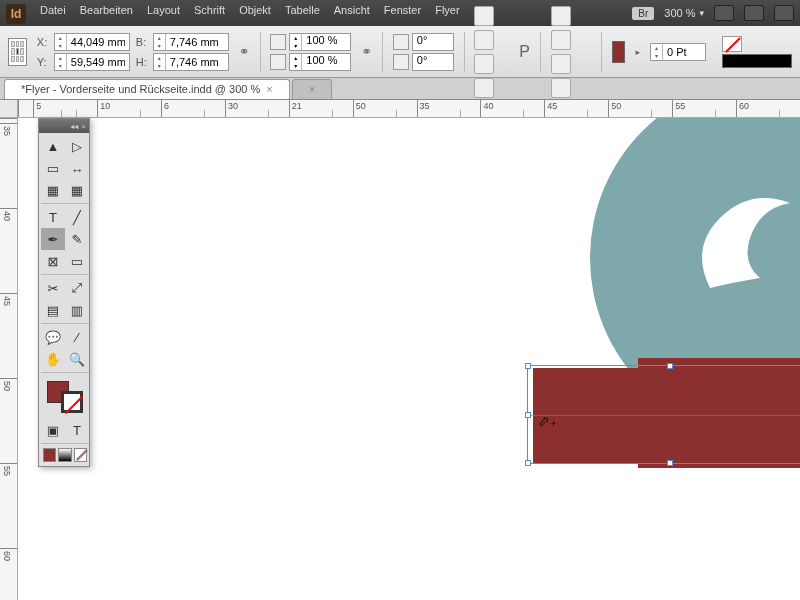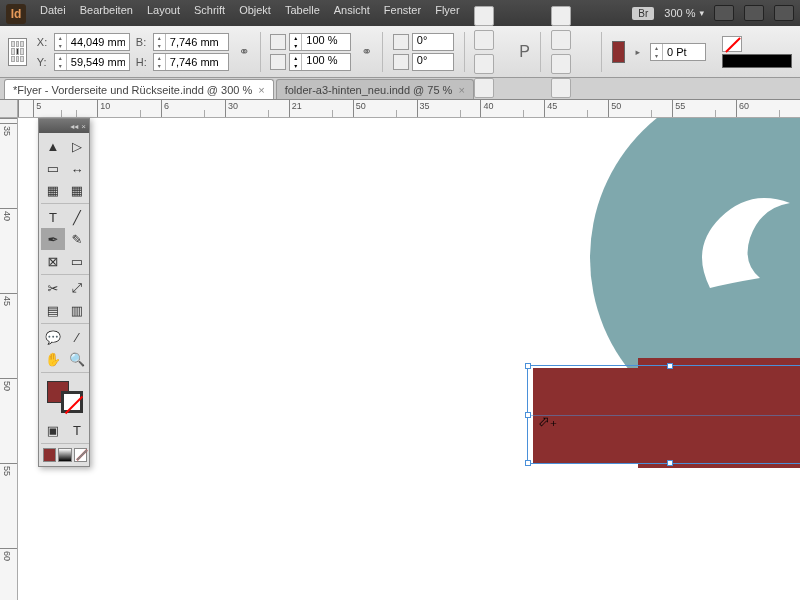--- a/index.html
+++ b/index.html
@@ -29,21 +29,21 @@
 .pct-icon{width:16px;height:16px;border:1px solid #999;background:#eee}
 .pct-field{display:flex;align-items:flex-start;background:#fff;border:1px solid #999;height:18px}
 .pct-field input{border:none;width:48px;padding:0 4px;font-size:11px;background:transparent}
 .link-icon{width:16px;height:32px;display:flex;align-items:center;justify-content:center;color:#666;font-size:13px}
 .angle-group{display:flex;flex-direction:column;gap:2px}
 .icon-group{display:flex;gap:4px;flex-wrap:wrap;align-content:center}
 .tb-icon{width:20px;height:20px;border:1px solid #aaa;background:#eee;border-radius:2px}
 .fill-swatch{width:22px;height:22px;background:#8b2f2f;border:1px solid #666}
 .stroke-field{display:flex;align-items:center;gap:3px}
 .tabs-bar{height:22px;background:#d0d0d0;border-bottom:1px solid #888;display:flex;align-items:flex-end;padding-left:4px}
-.tab{height:20px;padding:3px 8px;background:#c0c0c0;border:1px solid #999;border-bottom:none;margin-right:2px;display:flex;align-items:center;gap:6px;color:#444;border-radius:3px 3px 0 0}
+.tab{height:20px;padding:3px 16px;background:#c0c0c0;border:1px solid #999;border-bottom:none;margin-right:2px;display:flex;gap:6px;color:#444;border-radius:3px 3px 0 0}
 .tab.active{background:#fff}
 .tab .close{color:#888}
 .ruler-h{position:absolute;left:18px;right:0;top:100px;height:18px;background:#f5f5f5;border-bottom:1px solid #aaa;display:flex;overflow:hidden}
 .ruler-h .tick{position:relative;width:85px;border-left:1px solid #888;height:100%}
 .ruler-h .tick span{position:absolute;top:1px;left:2px;font-size:9px;color:#555}
 .ruler-h .tick:before{content:"";position:absolute;left:42px;top:10px;width:1px;height:8px;background:#aaa}
 .ruler-v{position:absolute;left:0;top:118px;bottom:0;width:18px;background:#f5f5f5;border-right:1px solid #aaa}
 .ruler-v .tick{position:relative;height:85px;border-top:1px solid #888}
 .ruler-v .tick span{position:absolute;left:2px;top:2px;font-size:9px;color:#555;writing-mode:vertical-lr}
 .ruler-corner{position:absolute;left:0;top:100px;width:18px;height:18px;background:#e8e8e8;border-right:1px solid #aaa;border-bottom:1px solid #aaa}
@@ -227,21 +227,20 @@
     <div style="width:70px;height:14px;background:#000;border:1px solid #666"></div>
   </div>
 </div>
 
 <div class="tabs-bar">
   <div class="tab active">
       <span>*Flyer - Vorderseite und Rückseite.indd @ 300 %</span>
       <span class="close">×</span>
     </div>
   <div class="tab">
-      <span>folder-a3-hinten_neu.indd @ 75 %</span>
       <span class="close">×</span>
     </div>
 </div>
 
 <div class="ruler-corner"></div>
 <div class="ruler-h">
   <div class="tick" style="width:20px"></div>
   <div class="tick">
       <span>5</span>
     </div>

